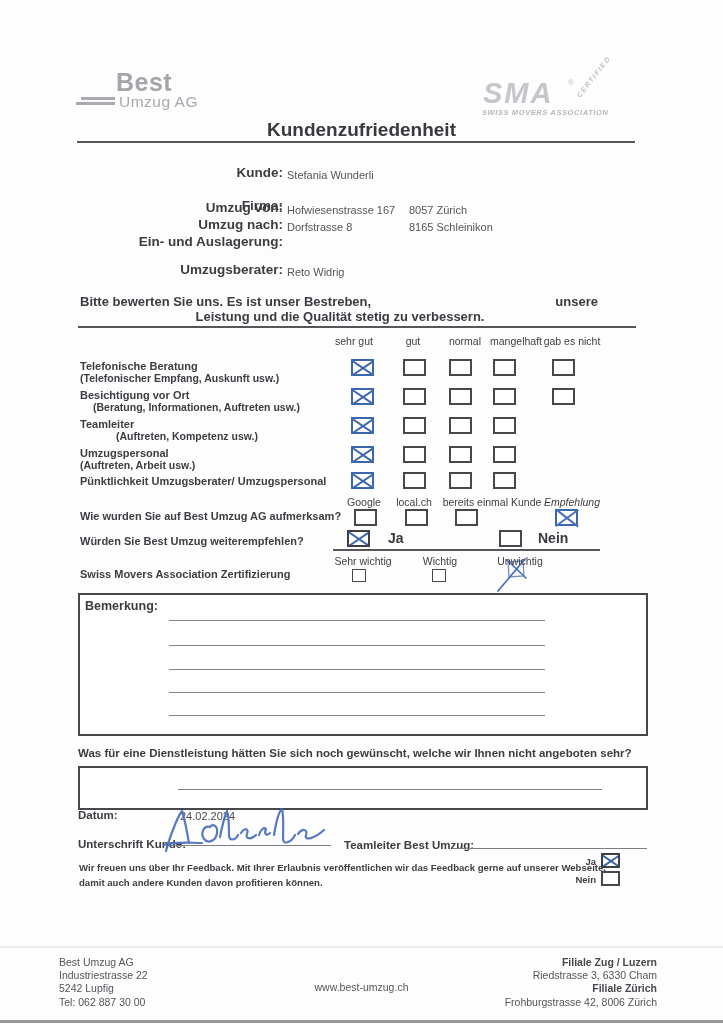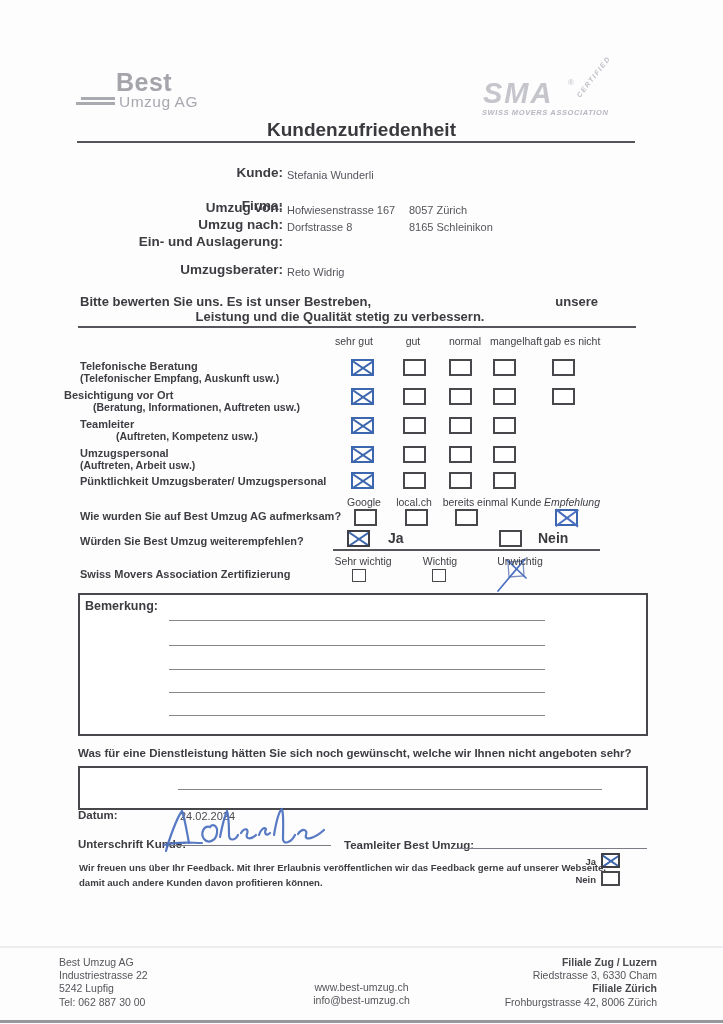--- a/index.html
+++ b/index.html
@@ -161,42 +161,41 @@
   <div class="band" style="top:1020px;height:2.5px;background:#97979c;"></div>
 
   <div class="abs foot" style="left:59px;top:956px;">
     <div>Best Umzug AG</div>
     <div>Industriestrasse 22</div>
     <div>5242 Lupfig</div>
     <div>Tel: 062 887 30 00</div>
   </div>
   <div class="abs foot" style="left:0;right:0;top:981px;text-align:center;">
     <div>www.best-umzug.ch</div>
-    <div>info@best-umzug.ch</div>
   </div>
   <div class="abs foot" style="right:66px;top:956px;text-align:right;">
     <div class="fbold">Filiale Zug / Luzern</div>
     <div>Riedstrasse 3, 6330 Cham</div>
     <div class="fbold">Filiale Zürich</div>
     <div>Frohburgstrasse 42, 8006 Zürich</div>
   </div>
 
 <span class="colhead" style="left: 354px; top: 335px;">sehr gut</span>
     <span class="colhead" style="left: 413px; top: 335px;">gut</span>
     <span class="colhead" style="left: 465px; top: 335px;">normal</span>
     <span class="colhead" style="left: 516px; top: 335px;">mangelhaft</span>
     <span class="colhead" style="left: 572px; top: 335px;">gab es nicht</span>
     <div class="rowlbl" style="left: 80px; top: 360px;">Telefonische Beratung</div>
     <div class="rowsub" style="left: 80px; top: 372px;">(Telefonischer Empfang, Auskunft usw.)</div>
     <div class="cb checked" style="left: 351px; top: 359px;"></div>
     <div class="cb" style="left: 403px; top: 359px;"></div>
     <div class="cb" style="left: 449px; top: 359px;"></div>
     <div class="cb" style="left: 493px; top: 359px;"></div>
     <div class="cb" style="left: 552px; top: 359px;"></div>
-    <div class="rowlbl" style="left: 64px; top: 389px;">Besichtigung vor Ort</div>
+    <div class="rowlbl" style="left: 80px; top: 389px;">Besichtigung vor Ort</div>
     <div class="rowsub" style="left: 80px; top: 401px; padding-left: 13px;">(Beratung, Informationen, Auftreten usw.)</div>
     <div class="cb checked" style="left: 351px; top: 388px;"></div>
     <div class="cb" style="left: 403px; top: 388px;"></div>
     <div class="cb" style="left: 449px; top: 388px;"></div>
     <div class="cb" style="left: 493px; top: 388px;"></div>
     <div class="cb" style="left: 552px; top: 388px;"></div>
     <div class="rowlbl" style="left: 80px; top: 418px;">Teamleiter</div>
     <div class="rowsub" style="left: 80px; top: 430px; margin-left: 36px;">(Auftreten, Kompetenz usw.)</div>
     <div class="cb checked" style="left: 351px; top: 417px;"></div>
     <div class="cb" style="left: 403px; top: 417px;"></div>

